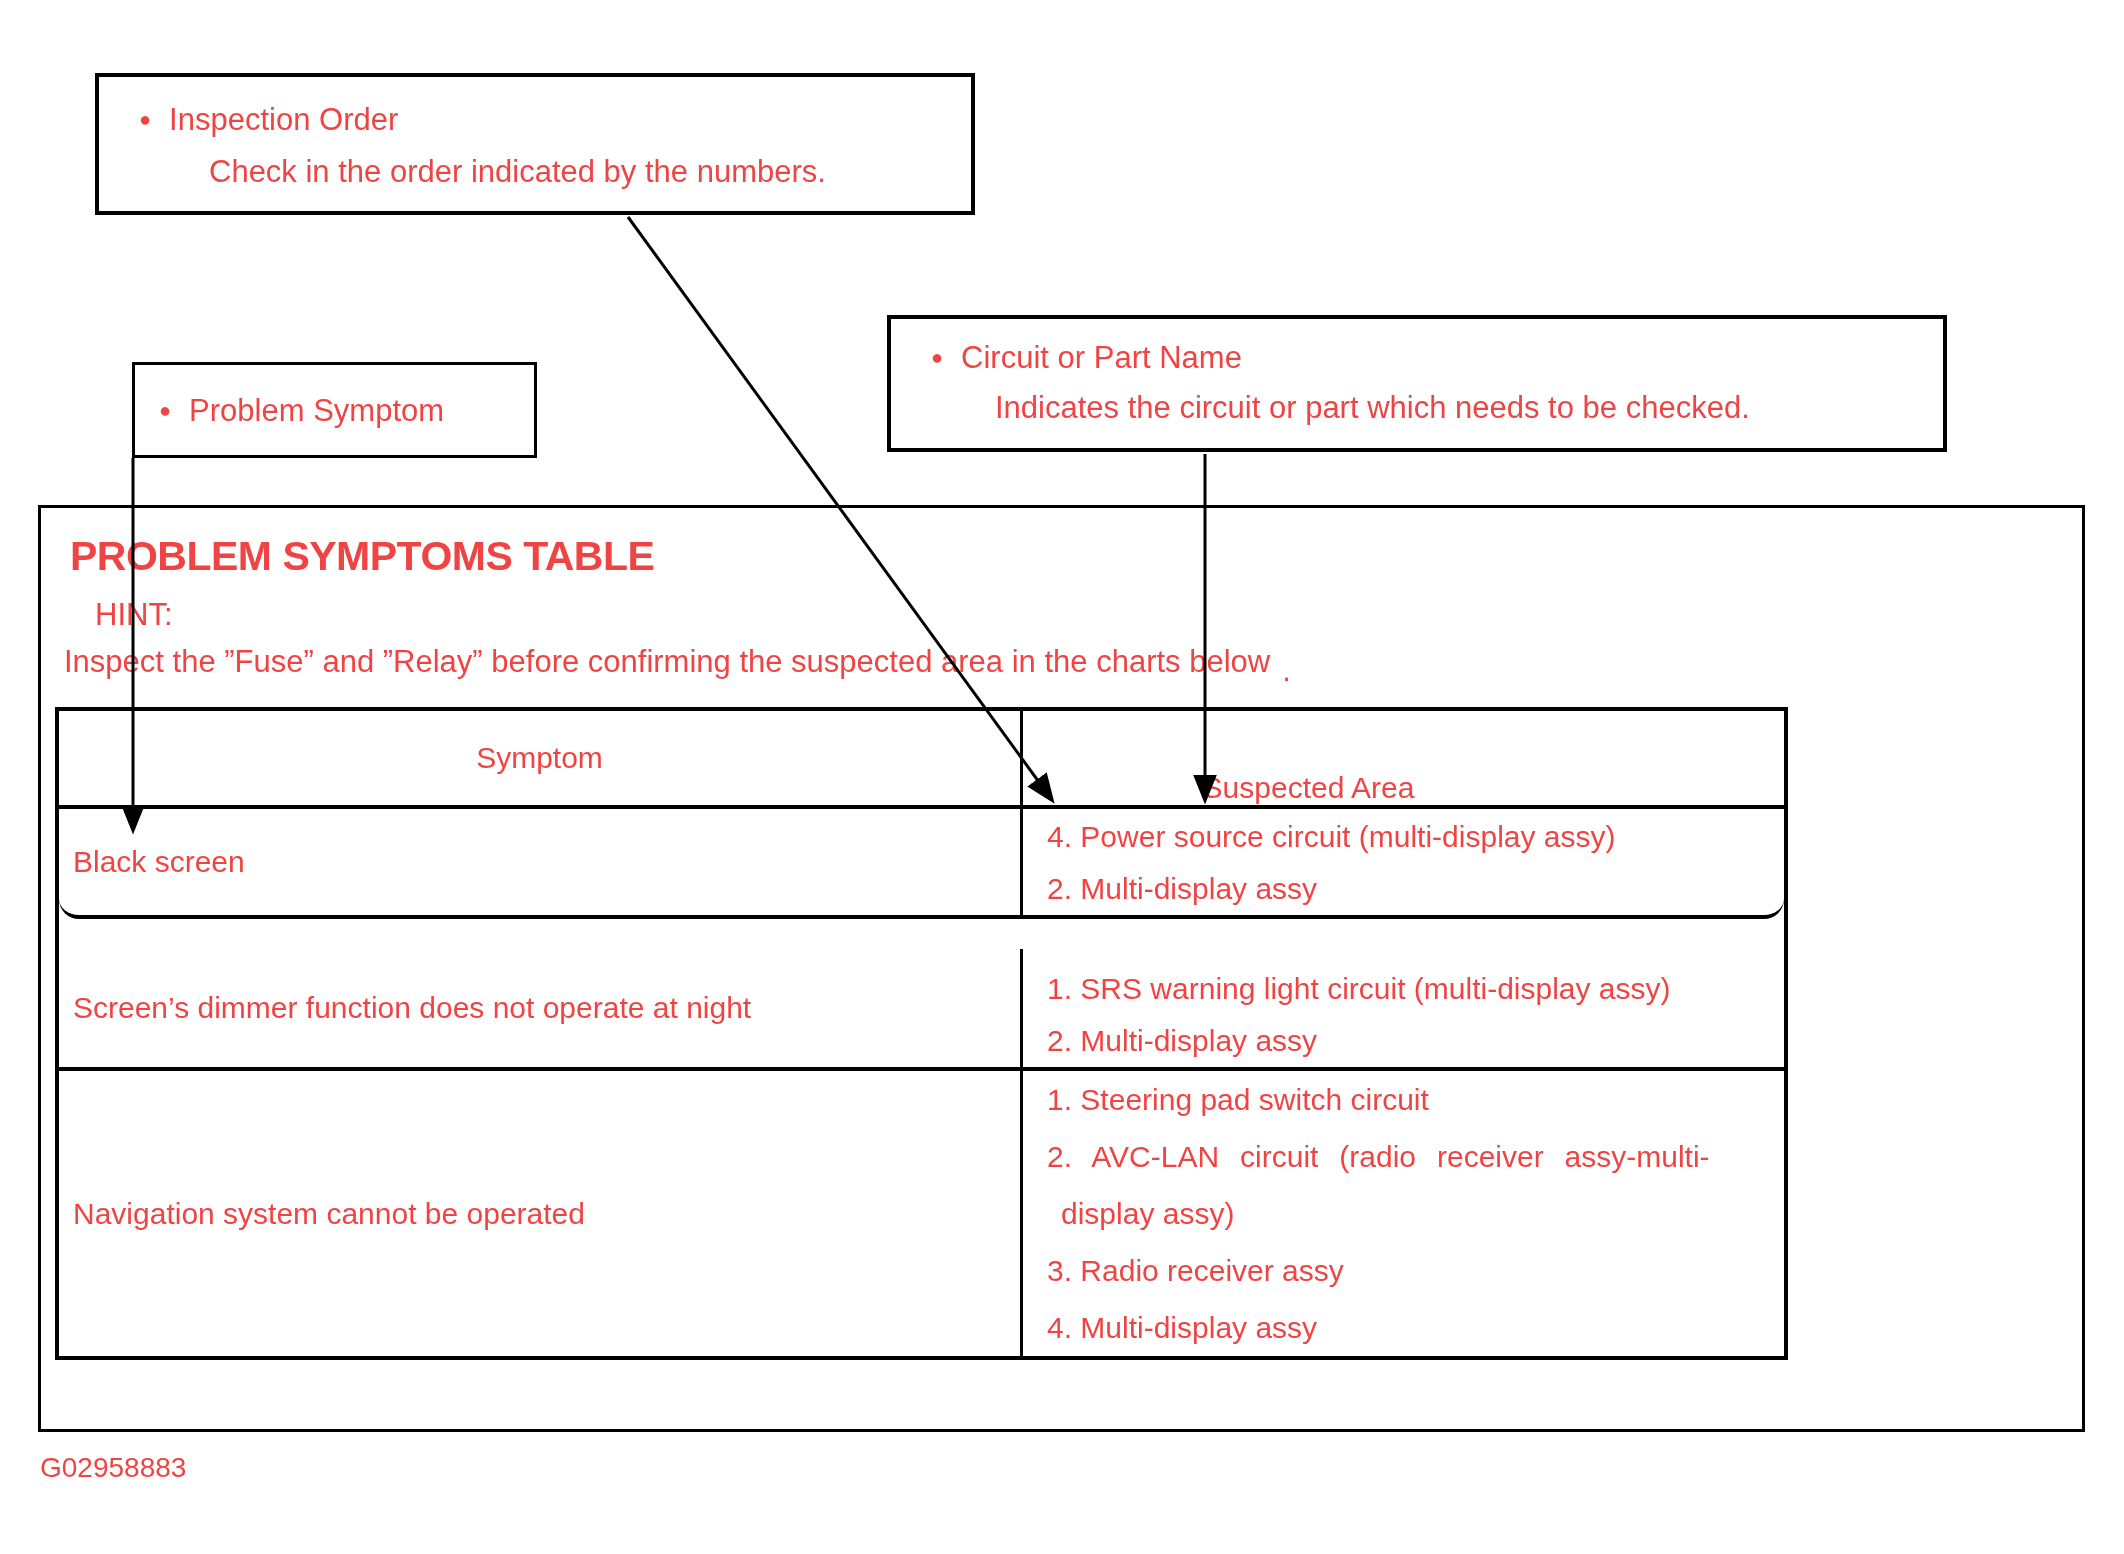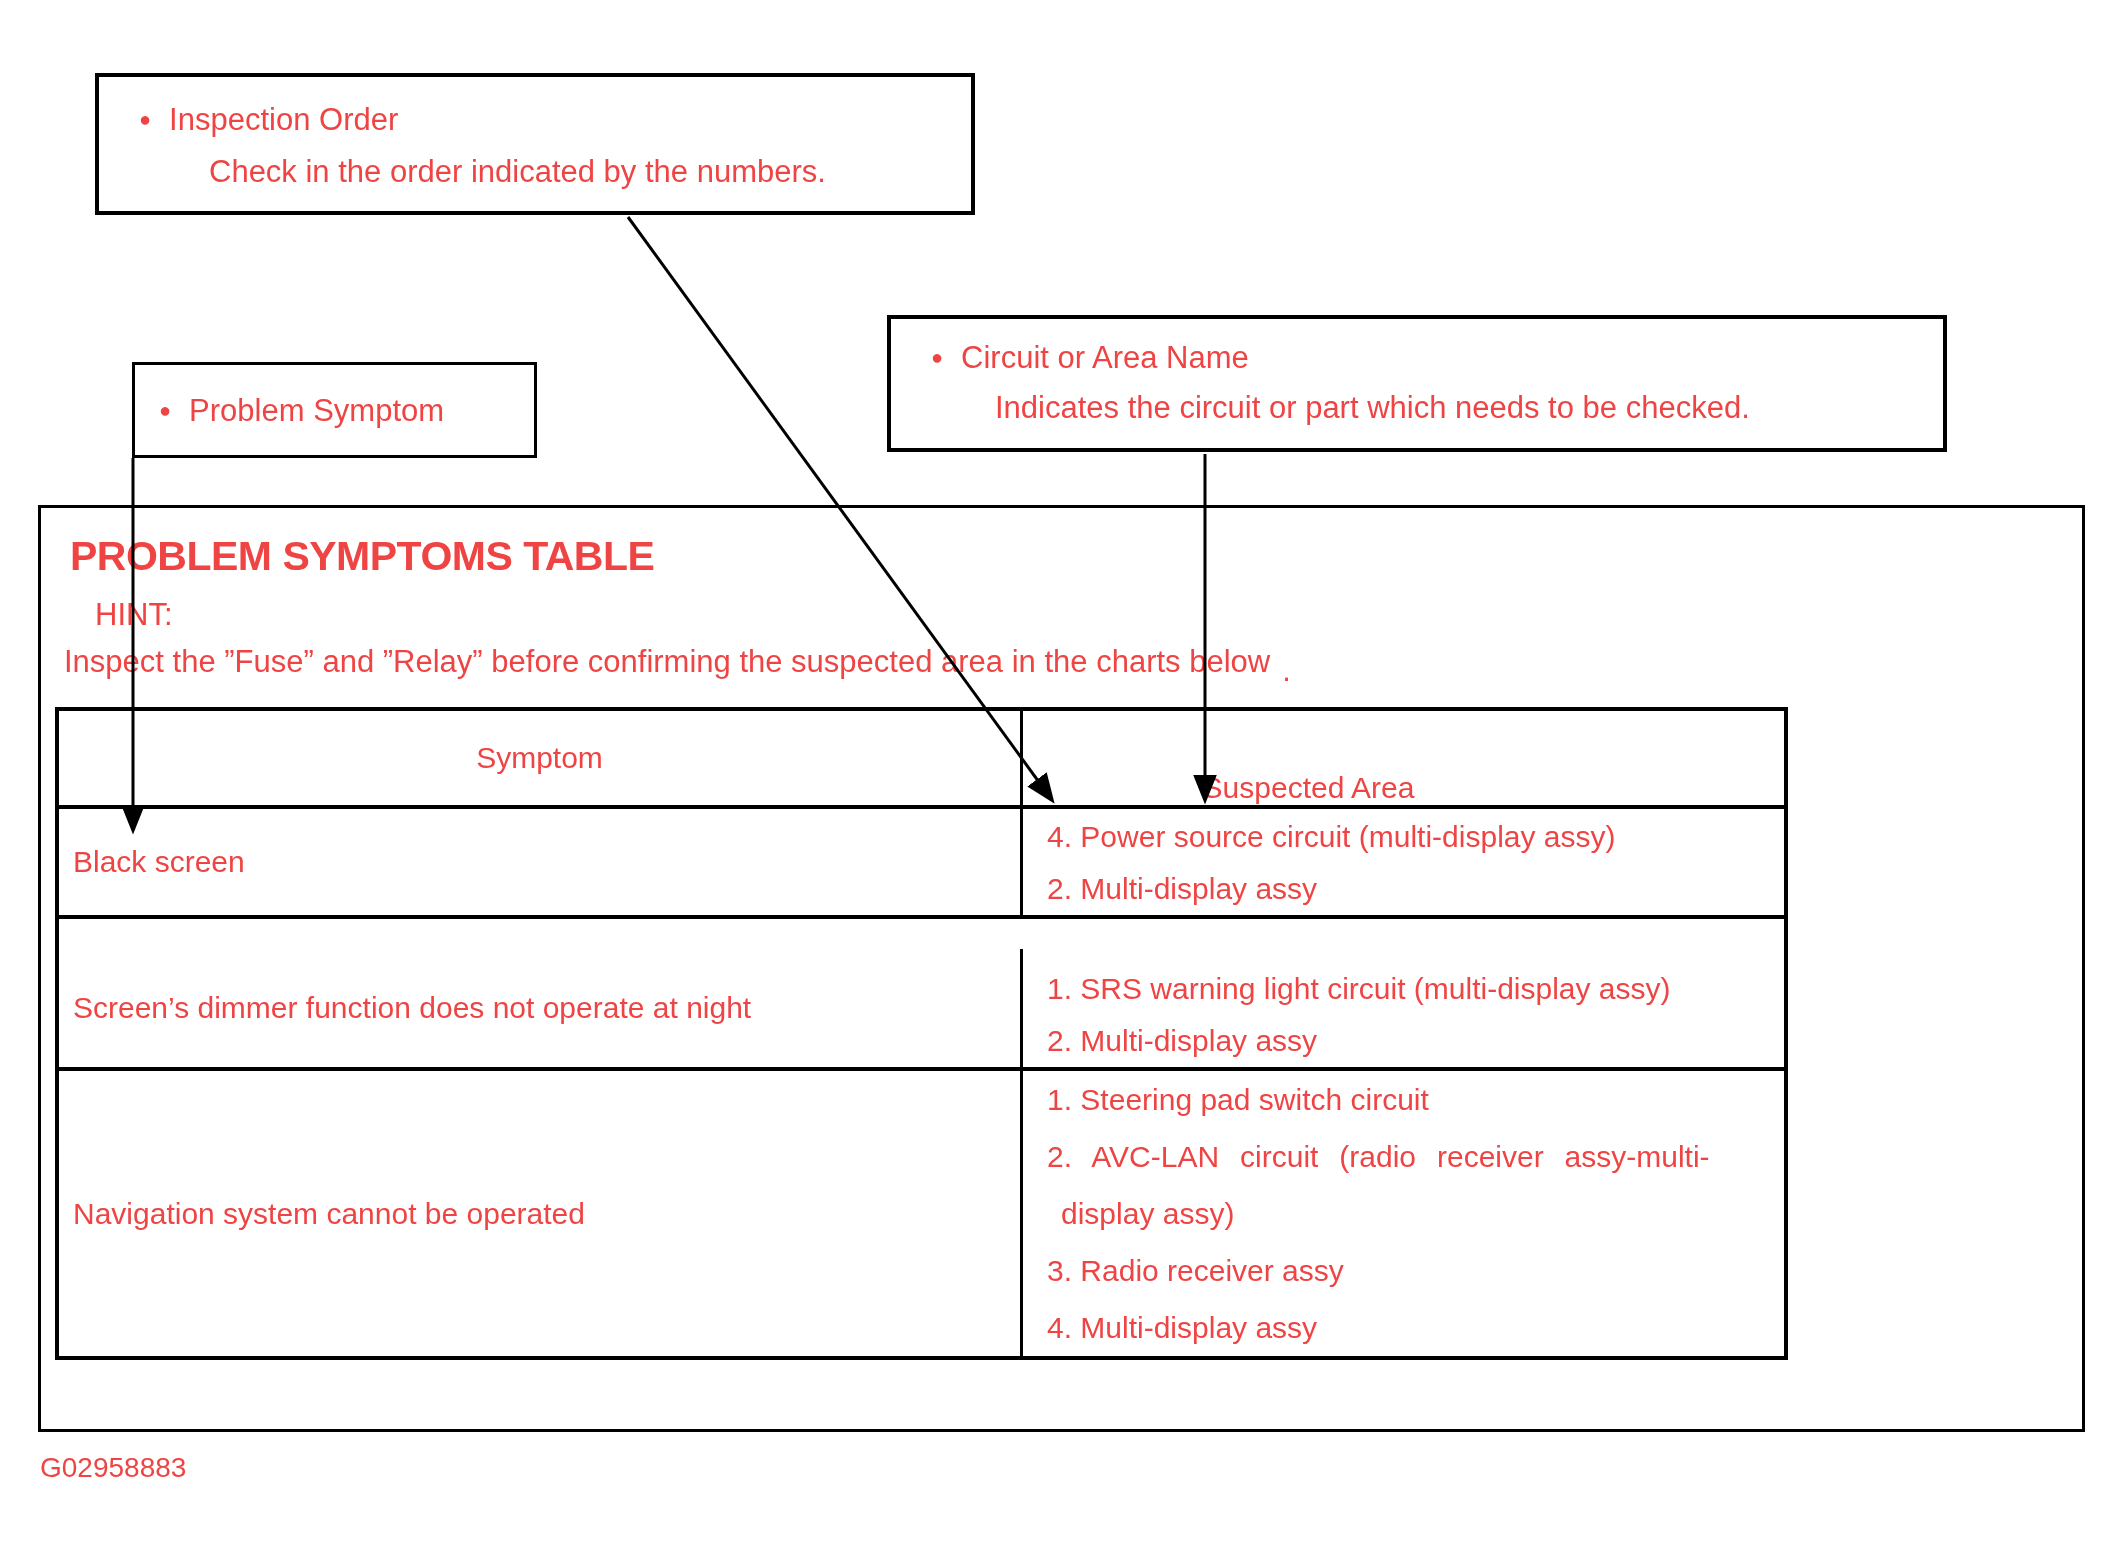--- a/index.html
+++ b/index.html
@@ -39,21 +39,21 @@
   #symptoms-table { left: 55px; top: 707px; width: 1733px; height: 653px; border: 4px solid #000;
                     box-sizing: border-box; display: flex; flex-direction: column; font-size: 30px; }
   .t-row { display: flex; box-sizing: border-box; }
   .t-row.bordered { border-bottom: 4px solid #000; }
   .cell-left { width: 964px; box-sizing: border-box; border-right: 3px solid #000;
                display: flex; align-items: center; }
   .cell-right { flex: 1; box-sizing: border-box; display: flex; flex-direction: column; justify-content: flex-end; }
   #row-header { height: 103px; }
   #row-header .cell-left { justify-content: center; }
   #row-header .cell-right { align-items: center; padding-right: 190px; }
-  #row-0 { height: 116px; }
+  #row-0 { height: 116px; border-radius: 20px; }
   #row-1 { height: 129px; margin-top: 30px; }
   #row-2 { flex: 1; }
   .symptom-text { padding-left: 14px; line-height: 38px; }
   .sa-line { padding-left: 24px; line-height: 52px; white-space: nowrap; }
   #row-2 .sa-line { line-height: 57px; }
   .sa-line.justified { word-spacing: 0.42em; }
   .sa-line.wrap-cont { padding-left: 38px; }
 
   #figure-id { left: 40px; top: 1452px; font-size: 28px; }
 
@@ -73,21 +73,21 @@
   </div>
 
   <div id="box-problem" class="callout">
     <div class="line">
       <span class="bullet">●</span><span>Problem Symptom</span>
     </div>
   </div>
 
   <div id="box-circuit" class="callout">
     <div class="line">
-      <span class="bullet">●</span><span>Circuit or Area Name</span>
+      <span class="bullet">●</span><span>Circuit or Part Name</span>
     </div>
     <div class="line line2">Indicates the circuit or part which needs to be checked.</div>
   </div>
 
   <div id="panel" class="abs"></div>
 
   <div id="panel-title" class="abs">PROBLEM SYMPTOMS TABLE</div>
   <div id="hint-label" class="abs">HINT:</div>
   <div id="hint-line" class="abs">
     <span>Inspect the ”Fuse” and ”Relay” before confirming the suspected area in the charts below</span><span class="hint-period">.</span>

